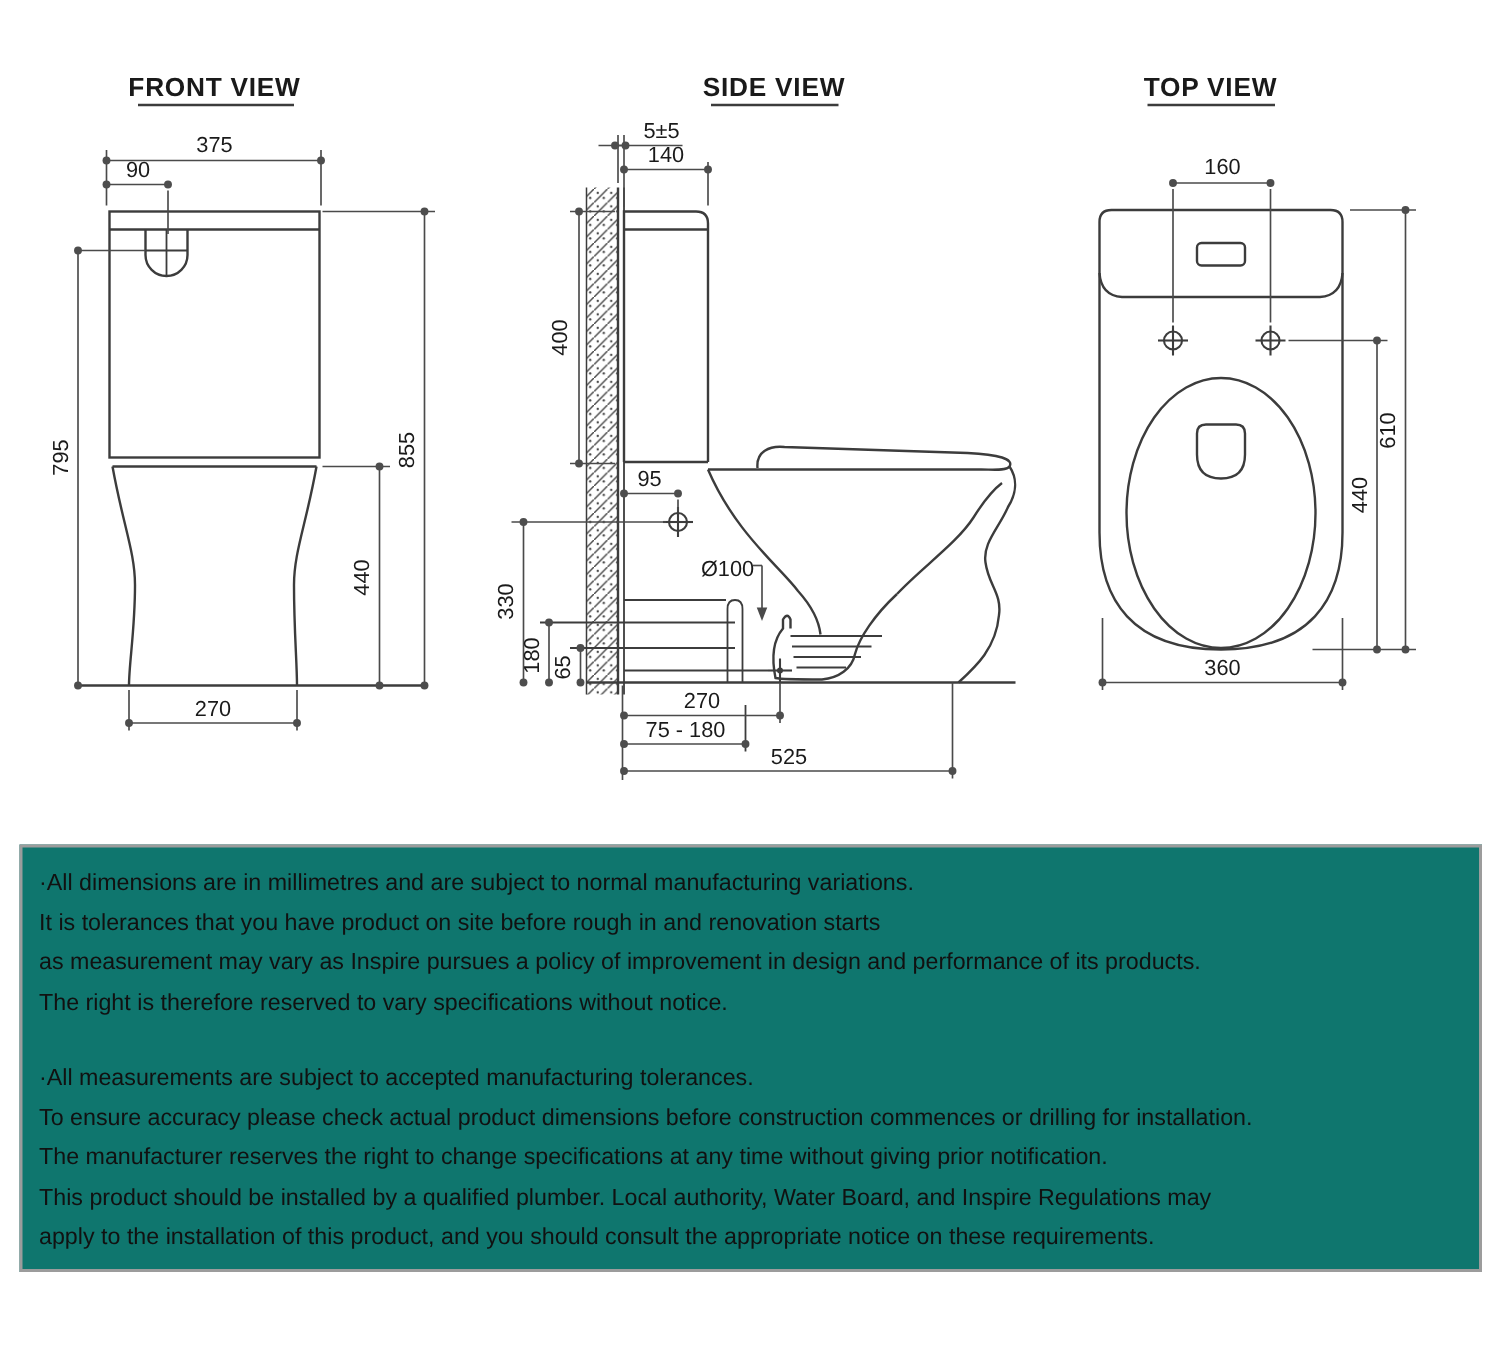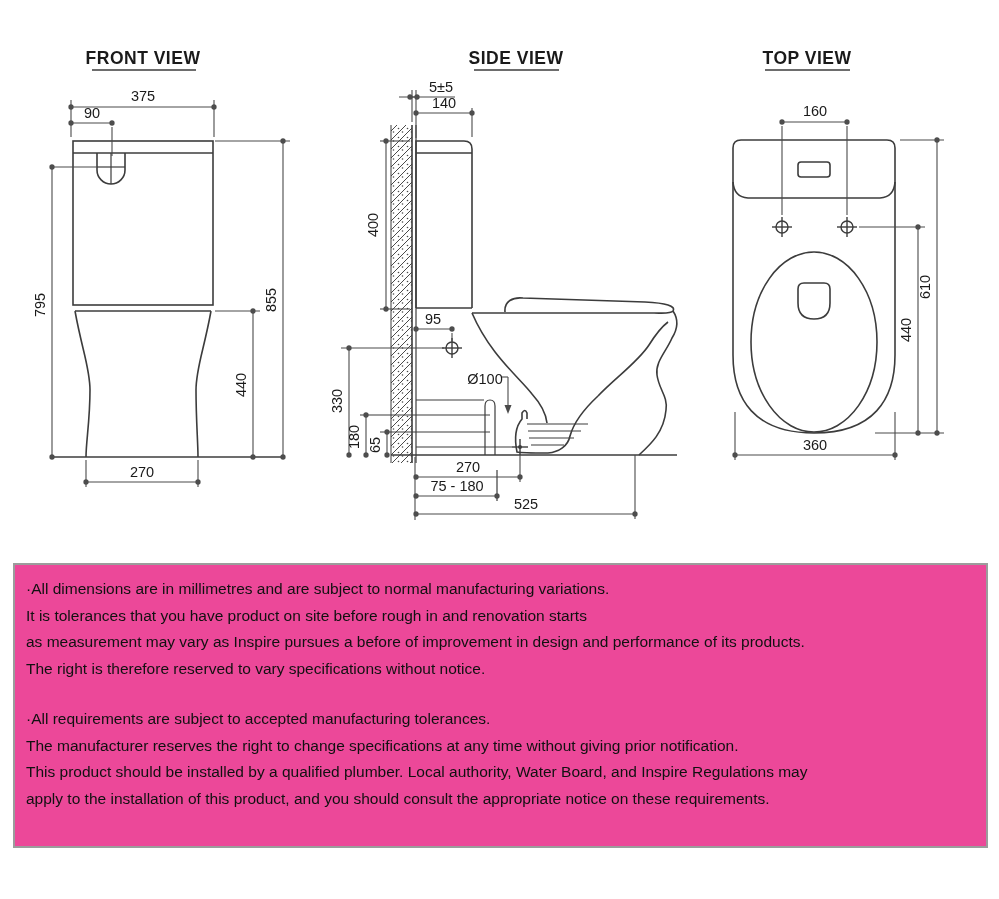--- a/index.html
+++ b/index.html
@@ -4,21 +4,21 @@
 <style>
   html,body{margin:0;padding:0;background:#ffffff;}
   body{width:999px;height:899px;position:relative;font-family:"Liberation Sans",sans-serif;color:#1a1a1a;}
   #sheet{position:absolute;left:0;top:0;width:999px;height:899px;}
   svg{position:absolute;left:0;top:0;}
   svg text{font-family:"Liberation Sans","DejaVu Sans",sans-serif;fill:#1a1a1a;}
   .view-title{font-size:17.5px;font-weight:bold;letter-spacing:.5px;}
   .dim{font-size:14.5px;}
   .notes-box{
     position:absolute;left:13px;top:563px;width:975px;height:285px;
-    box-sizing:border-box;border:2px solid #9c9c9c;background:#ec4899;
+    box-sizing:border-box;border:2px solid #9c9c9c;background:#0f766e;
     padding:11px 10px 0 11px;
   }
   .notes-para{margin:0;}
   .notes-para + .notes-para{margin-top:24px;}
   .note-line{font-size:15.5px;line-height:26.5px;white-space:nowrap;color:#111;}
 </style>
 </head>
 <body>
 
 <div id="sheet">
@@ -208,24 +208,25 @@
       <text class="dim" x="911" y="330" text-anchor="middle" transform="rotate(-90 911 330)">440</text>
       <text class="dim" x="815" y="450" text-anchor="middle">360</text>
     </g>
   </g>
 </svg>
 
   <div class="notes-box">
     <div class="notes-para">
       <div class="note-line">·All dimensions are in millimetres and are subject to normal manufacturing variations.</div>
       <div class="note-line">It is tolerances that you have product on site before rough in and renovation starts</div>
-      <div class="note-line">as measurement may vary as Inspire pursues a before of improvement in design and performance of its products.</div>
+      <div class="note-line">as measurement may vary as Inspire pursues a policy of improvement in design and performance of its products.</div>
       <div class="note-line">The right is therefore reserved to vary specifications without notice.</div>
     </div>
     <div class="notes-para">
-      <div class="note-line">·All requirements are subject to accepted manufacturing tolerances.</div>
+      <div class="note-line">·All measurements are subject to accepted manufacturing tolerances.</div>
+      <div class="note-line">To ensure accuracy please check actual product dimensions before construction commences or drilling for installation.</div>
       <div class="note-line">The manufacturer reserves the right to change specifications at any time without giving prior notification.</div>
       <div class="note-line">This product should be installed by a qualified plumber. Local authority, Water Board, and Inspire Regulations may</div>
       <div class="note-line">apply to the installation of this product, and you should consult the appropriate notice on these requirements.</div>
     </div>
   </div>
 
 </div>
 
 </body></html>

